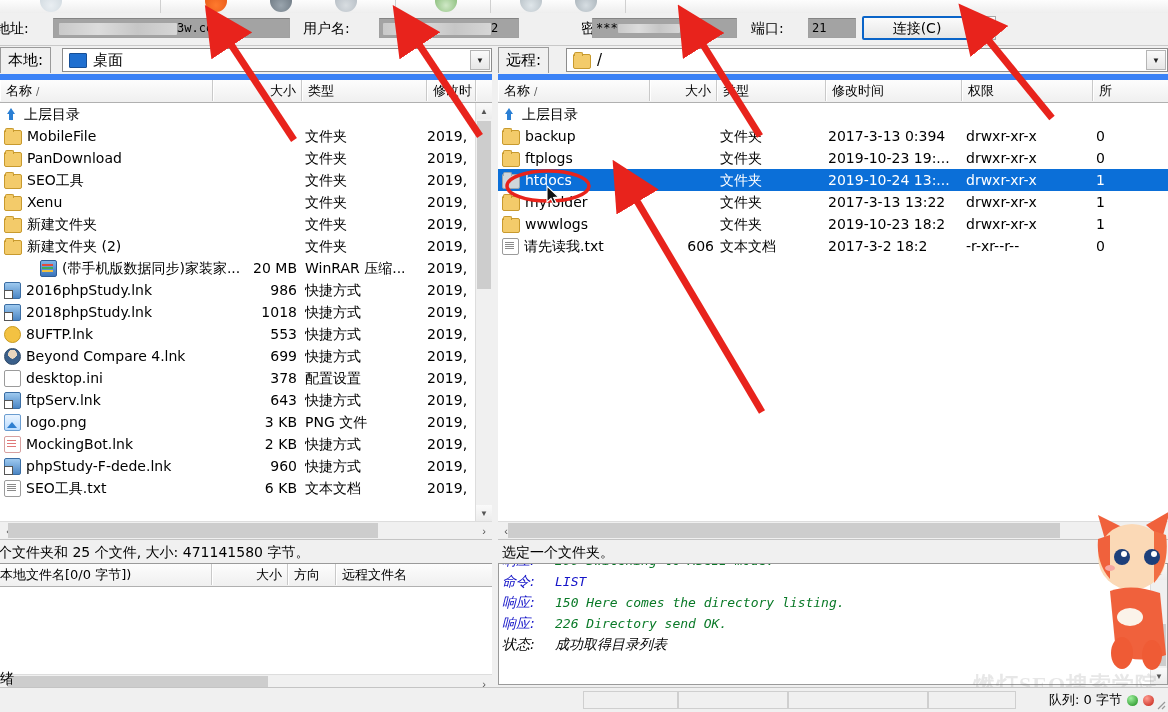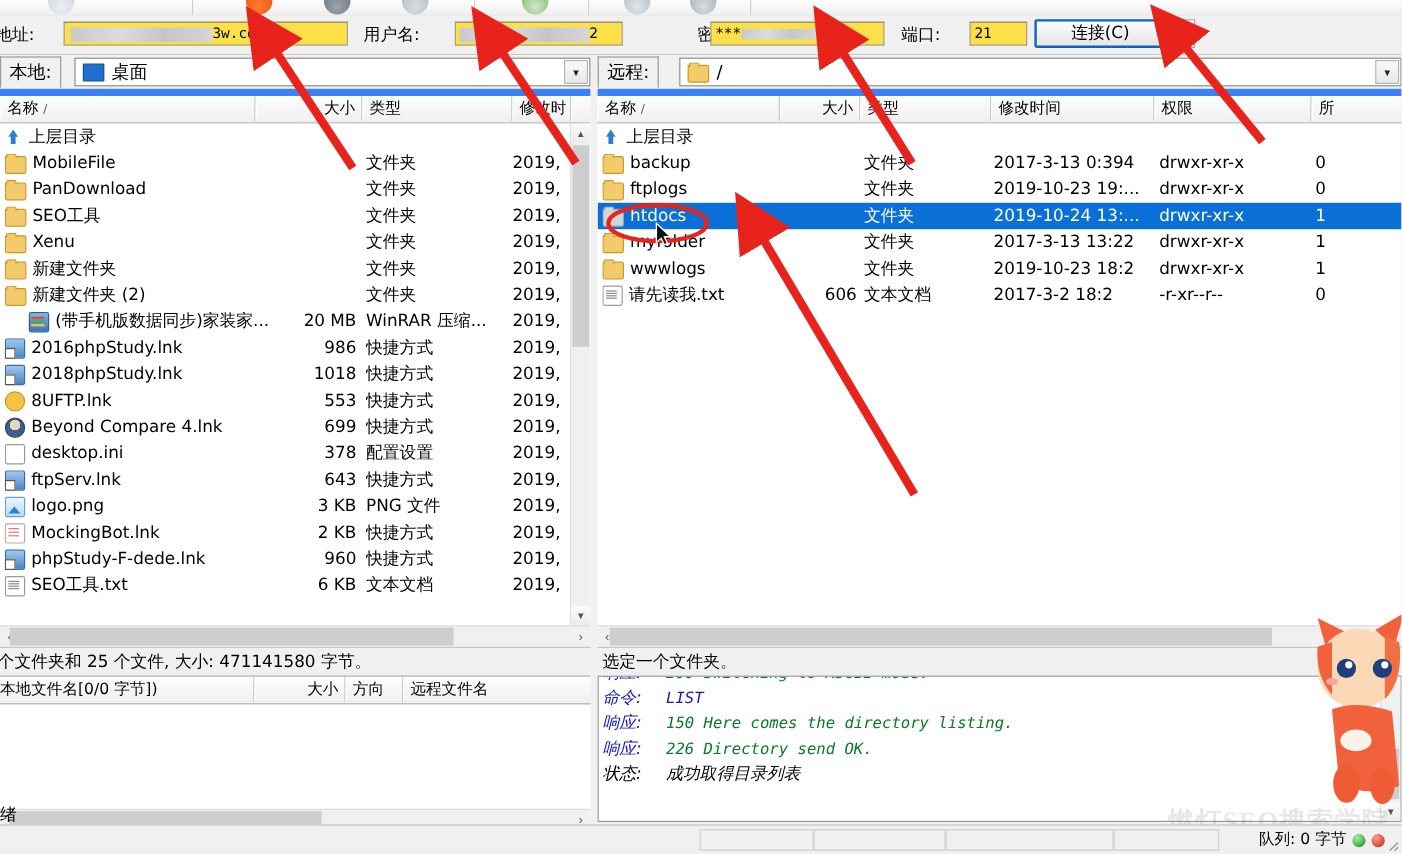--- a/index.html
+++ b/index.html
@@ -24,21 +24,21 @@
 
   
   .connbar{
     position:absolute;left:0;top:13px;width:1168px;height:32px;
     background:#f0f0f0;border-bottom:1px solid #c8c8c8;
   }
   .cb-label{position:absolute;top:7px;font-size:14px;color:#000;white-space:nowrap;
     font-family:"DejaVu Sans",sans-serif;}
   .cb-input{
     position:absolute;top:5px;height:20px;
-    background:#fde047;border:1px solid #a0a0a0;border-top-color:#848484;
+    background:#a3a3a3;border:1px solid #a0a0a0;border-top-color:#848484;
     box-sizing:border-box;line-height:19px;padding-left:3px;
     font-family:"DejaVu Sans Mono","Liberation Mono",monospace;font-size:12px;
     overflow:hidden;white-space:nowrap;
   }
   .blur{
     display:inline-block;vertical-align:middle;height:12px;
     background:linear-gradient(90deg,#c9c9c9,#dcdcdc,#c6c6c6,#d6d6d6);
     border-radius:1px;filter:blur(0.4px);
   }
   .connect-btn{
@@ -330,21 +330,21 @@
               <span class="fname">
                 <span class="ico ico-folder" style="margin-top: 2px;"></span>
                 <span>新建文件夹 (2)</span>
               </span>
             </div>
             <div class="fcell right" style="left: 205px; width: 92px;"></div>
             <div class="fcell" style="left: 305px; width: 120px;">文件夹</div>
             <div class="fcell" style="left: 427px; width: 52px;">2019,</div>
           </div>
           <div class="frow">
-            <div class="fcell" style="left: 4px; width: 205px; padding-left: 20px;">
+            <div class="fcell" style="left: 20px; width: 205px; padding-left: 20px;">
               <span class="fname">
                 <span class="ico t-ico t-rar"></span>
                 <span>(带手机版数据同步)家装家...</span>
               </span>
             </div>
             <div class="fcell right" style="left: 205px; width: 92px;">20 MB</div>
             <div class="fcell" style="left: 305px; width: 120px;">WinRAR 压缩...</div>
             <div class="fcell" style="left: 427px; width: 52px;">2019,</div>
           </div>
           <div class="frow">

